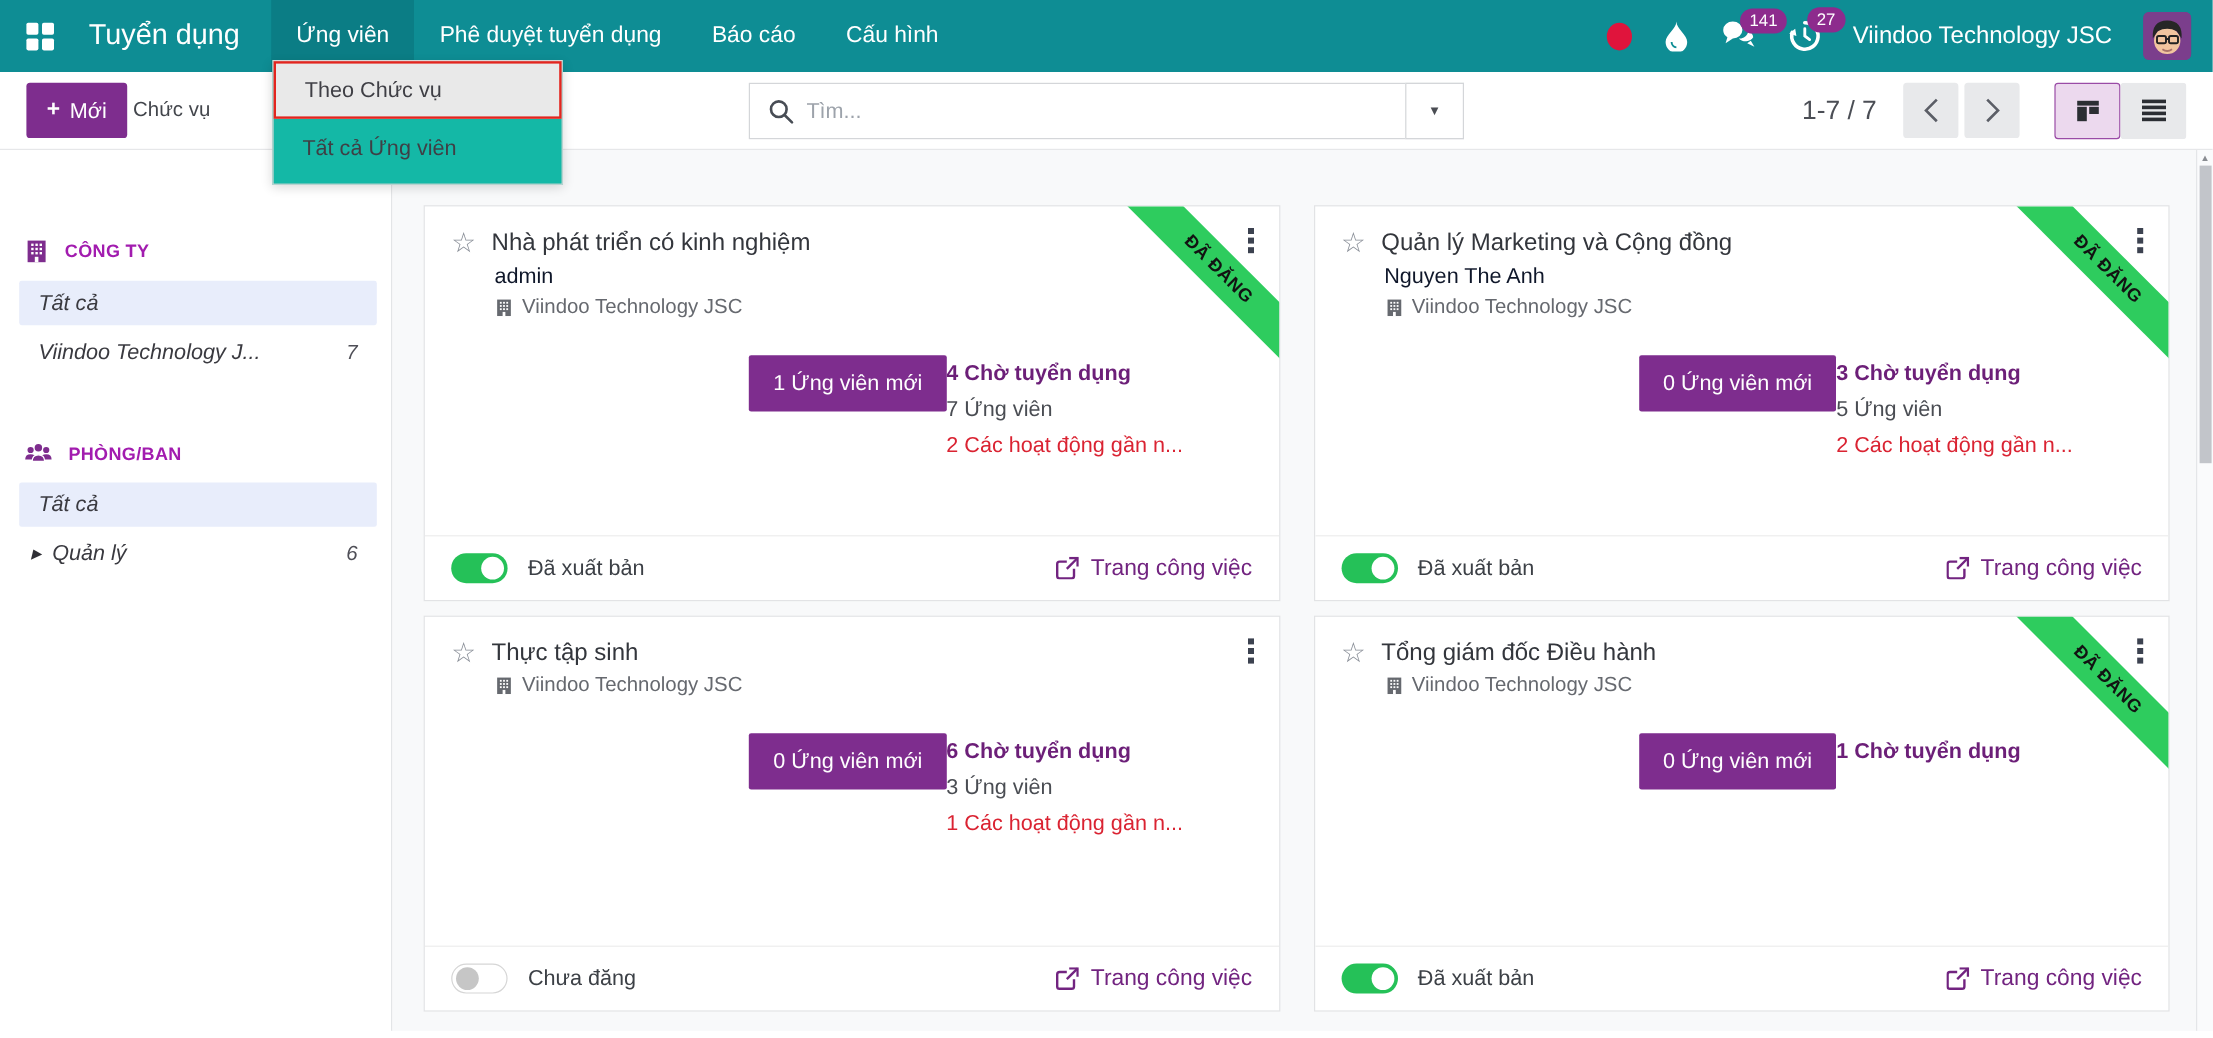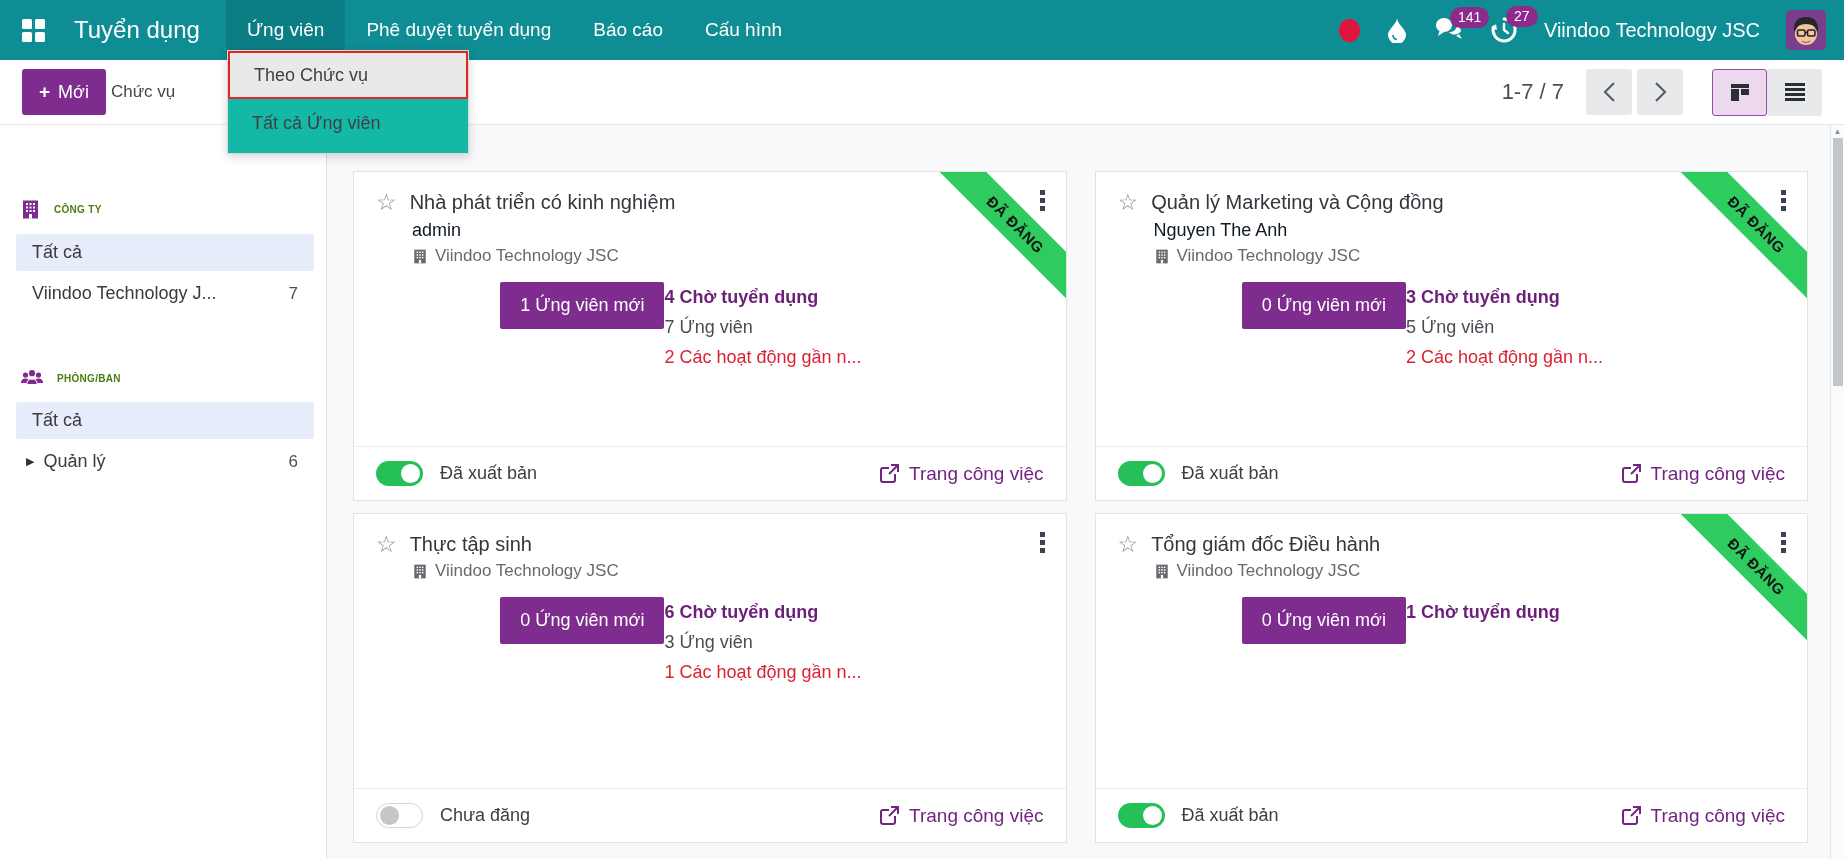--- a/index.html
+++ b/index.html
@@ -41,39 +41,39 @@
   .view-btn.active { background:#ecd9ee; border:1.5px solid #9a4ba6; }
 
   
   .dropdown { position:absolute; left:227px; top:50px; width:242px; background:#14b8a6; border:1px solid #d8d8d8; box-shadow:0 3px 9px rgba(0,0,0,.16); z-index:50; padding-bottom:6px; }
   .dd-item { height:48px; display:flex; align-items:center; padding:0 24px; font-size:18px; color:#3f3f45; cursor:pointer; }
   .dd-item.highlighted { background:#e9e9e9; border:2px solid #e3251f; }
 
   
   .content { display:flex; height:734px; position:relative; }
   .sidebar { width:327px; border-right:1px solid #dddfe2; padding-top:74px; background:#fff; flex:none; }
-  .sp-header { display:flex; align-items:center; gap:13px; padding-left:20px; font-size:10px; font-weight:700; color:#4d7c0f; letter-spacing:.3px; margin-bottom:14px; }
+  .sp-header { display:flex; align-items:center; gap:13px; padding-left:20px; font-size:15px; font-weight:700; color:#a21caf; letter-spacing:.3px; margin-bottom:14px; }
   .sp-items { }
-  .sp-item { height:37px; margin:0 12px 4px 16px; padding:0 16px; display:flex; align-items:center; font-size:18px; color:#3a3a40; border-radius:2px; cursor:pointer; }
+  .sp-item { height:37px; margin:0 12px 4px 16px; padding:0 16px; display:flex; align-items:center; font-size:18px; color:#3a3a40; border-radius:2px; cursor:pointer;font-style:italic; }
   .sp-item.selected { background:#e8edfb; }
   .sp-count { margin-left:auto; color:#4f4f57; font-size:17px; }
   .caret { font-size:11px; color:#2f2f35; margin:0 9px 0 -6px; }
   .sp-section + .sp-section { margin-top:56px; }
 
   .kanban { flex:1; background:#f8f9fa; padding:46px 36px 0 26px; display:grid; grid-template-columns:1fr 1fr; gap:12px 28px; align-content:start; }
 
   
   .card { height:330px; background:#fff; border:1px solid #e2e3e5; position:relative; overflow:hidden; display:flex; flex-direction:column; }
   .card-body { padding:19px 24px 0 22px; flex:1; display:flex; flex-direction:column; }
   .title-row { display:flex; align-items:center; gap:13px; }
   .star { font-size:23px; color:#8a8f98; cursor:pointer; line-height:1; }
   .card-title { font-size:20px; font-weight:500; color:#33363c; cursor:pointer; }
   .recruiter { margin:6px 0 0 36px; font-size:18px; color:#0f172a; }
   .company-row { margin:5px 0 0 36px; font-size:17px; color:#66696f; display:flex; align-items:center; gap:7px; }
-  .stats-row { margin-top:16px; display:flex; justify-content:center; align-items:flex-start; }
+  .stats-row { margin-top:30px; display:flex; justify-content:flex-end; align-items:flex-start; }
   .appl-btn { background:#7e2d8e; color:#fff; border:none; border-radius:2px; font-size:18px; padding:13px 20px; cursor:pointer; font-family:inherit; }
   .stat-lines { width:38%; font-size:18px; line-height:30px; overflow:hidden; }
   .stat { white-space:nowrap; cursor:pointer; }
   .stat.purple { color:#6c1f78; font-weight:700; }
   .stat.plain { color:#4a4d53; }
   .stat.red { color:#da2332; }
   .card-footer { border-top:1px solid #ededed; padding:14px 22px; display:flex; justify-content:space-between; align-items:center; }
   .pub { display:flex; align-items:center; }
   .toggle { width:47px; height:25px; border-radius:13px; position:relative; cursor:pointer; flex:none; }
   .toggle.on { background:#25c158; }
@@ -150,20 +150,32 @@
     </div>
   </header>
 
   <div class="controlbar">
     <button class="new-btn">
       <span class="plus">+</span>
       <span>Mới</span>
     </button>
     <div class="breadcrumb">Chức vụ</div>
 
+    <div class="search-group">
+      <span class="search-icon">
+        <svg width="22" height="22" viewBox="0 0 22 22">
+            <circle cx="9" cy="9" r="6.5" fill="none" stroke="#484d55" stroke-width="2.2"></circle>
+            <line x1="14" y1="14" x2="20" y2="20" stroke="#484d55" stroke-width="2.2" stroke-linecap="round"></line>
+          </svg>
+      </span>
+      <input class="search-input" placeholder="Tìm..." style="">
+      <span class="search-arrow-btn">
+          <span>▼</span>
+        </span>
+    </div>
 
     <div class="pager-zone">
       <span class="pager-text">1-7 / 7</span>
       <button class="pg-btn">
         <svg width="15" height="22" viewBox="0 0 15 22">
             <polyline points="12,2 3,11 12,20" fill="none" stroke="#5b5e66" stroke-width="2.2"></polyline>
           </svg>
       </button>
       <button class="pg-btn">
         <svg width="15" height="22" viewBox="0 0 15 22">

